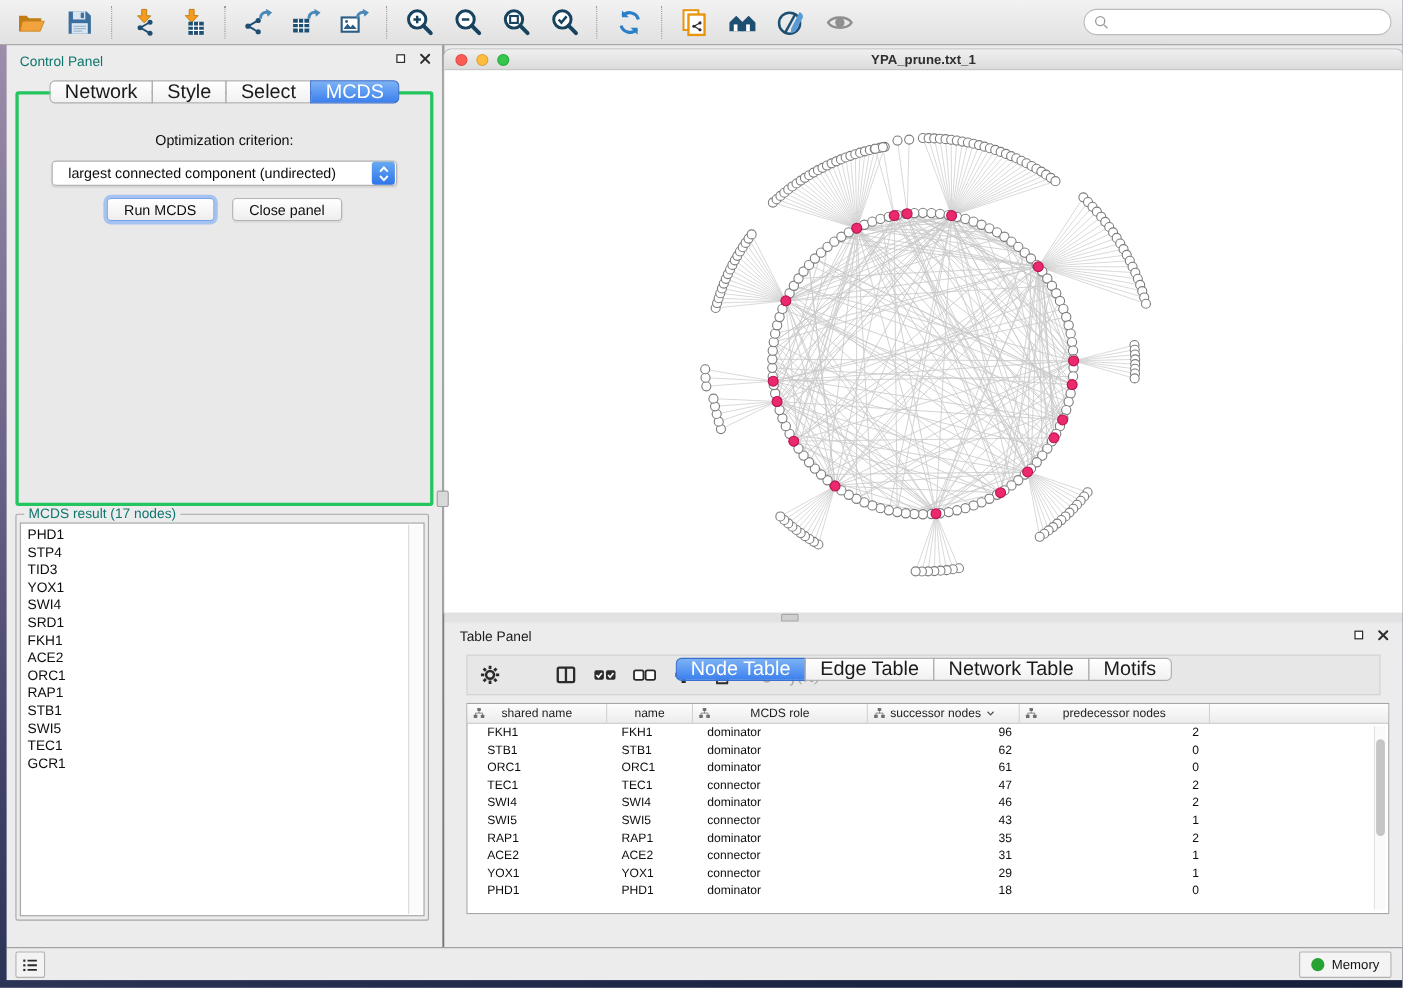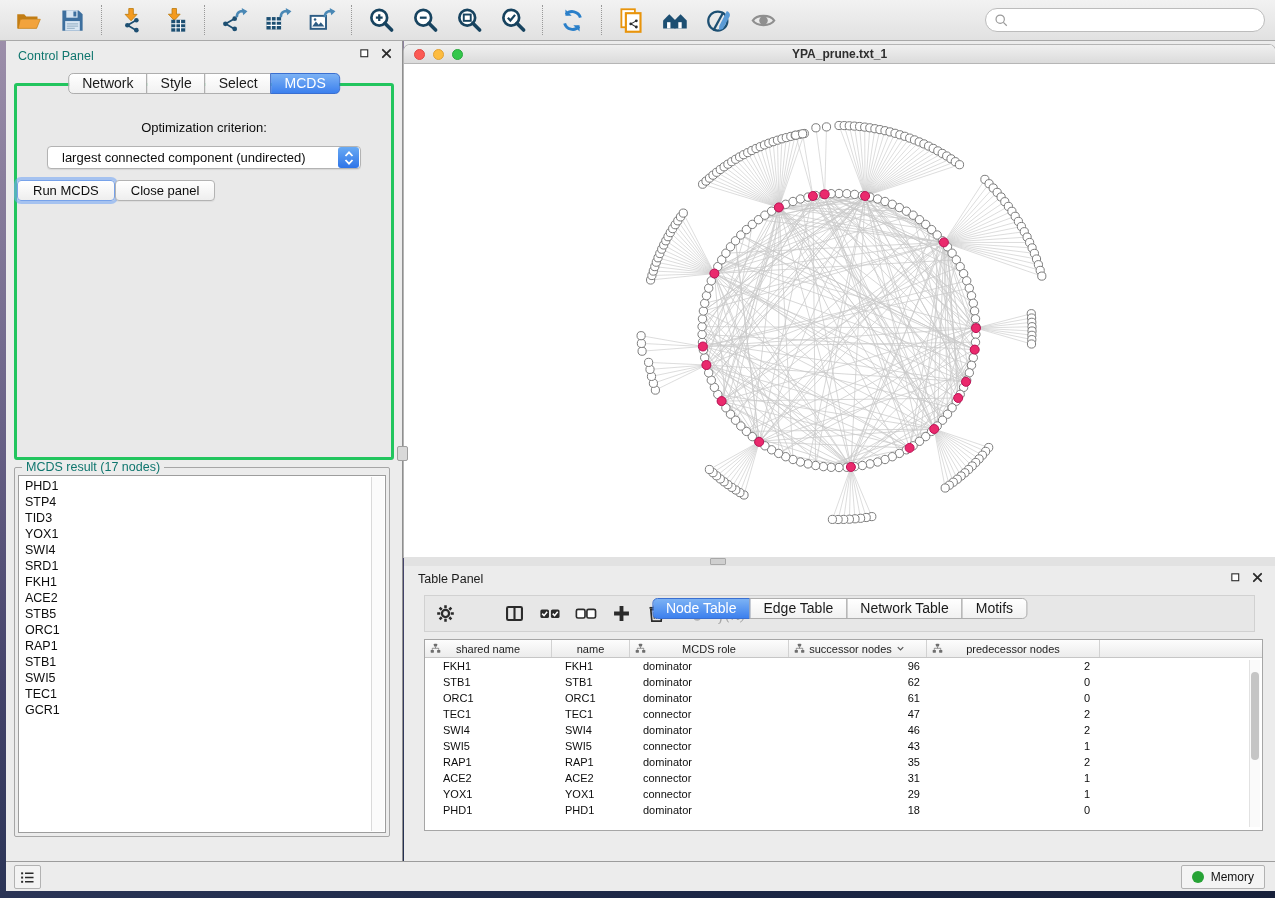--- a/index.html
+++ b/index.html
@@ -22,33 +22,33 @@
     border-radius:12px;display:flex;align-items:center;padding-left:7px}
   .tb-search input{border:none;outline:none;flex:1;height:20px;font-size:12px;background:transparent;
     font-family:"Liberation Sans",sans-serif}
   
   #control-panel{position:absolute;left:6px;top:41px;width:397px;height:820px;background:#ececec;
     border-right:1px solid #8f8f8f;font-size:12.5px;z-index:5}
   .cp-title{position:absolute;left:12px;top:8px;font-size:12.5px;color:#0f766e}
   .win-btns{position:absolute;right:10px;top:7px;display:flex;gap:11px;align-items:center}
   .seg-tabs{position:absolute;top:32px;left:50%;transform:translateX(-50%);display:flex;z-index:3}
   .seg{height:21px;line-height:19px;padding:0 13px;background:linear-gradient(#ffffff,#f1f1f1);
-    border:1px solid #aeaeae;margin-left:-1px;font-size:14px;color:#1a1a1a;white-space:nowrap}
+    border:1px solid #aeaeae;margin-left:-1px;font-size:18px;color:#1a1a1a;white-space:nowrap}
   .seg:first-child{border-radius:5px 0 0 5px;margin-left:0}
   .seg:last-child{border-radius:0 5px 5px 0}
   .seg.active{background:linear-gradient(#7cb2f4,#3c80ee);color:#fff;border-color:#3a6fd0}
   .tab-pane{position:absolute;left:8px;right:8px;top:42px;height:377px;border:3px solid #22c55e;
     border-radius:3px;background:#e9e9e9}
   .opt-label{text-align:center;margin-top:34px;font-size:13px;color:#0d0d0d}
   .mac-select{margin:11px auto 0;width:314px;height:23px;background:#fff;border:1px solid #b3b3b3;
     border-radius:4px;display:flex;align-items:center;position:relative;box-shadow:0 1px 1px rgba(0,0,0,.08)}
   .mac-select-text{flex:1;padding-left:14px;font-size:13px;color:#0d0d0d;white-space:nowrap;overflow:hidden}
   .mac-select-cap{width:21px;height:21px;margin-right:1px;border-radius:3px;
     background:linear-gradient(#69aaf3,#2e74e8);display:flex;align-items:center;justify-content:center}
-  .btn-row{display:flex;margin-top:11px}
+  .btn-row{display:flex;justify-content:center;gap:16px;margin-top:11px}
   .mac-btn{height:21px;padding:0 15px;font-size:13px;color:#0d0d0d;border:1px solid #b3b3b3;border-radius:4px;
     background:linear-gradient(#ffffff,#eeeeee);box-shadow:0 1px 1px rgba(0,0,0,.06)}
   .mac-btn.focused{box-shadow:0 0 0 3px rgba(120,168,245,.6);border-color:#77a2e9}
   .result-box{position:absolute;left:8px;right:12px;top:426px;height:370px;border:1px solid #a6a6a6;border-radius:2px}
   .result-legend{position:absolute;top:-8px;left:7px;background:#ececec;padding:0 4px;font-size:12.5px;color:#0f766e}
   .mcds-list{position:absolute;left:3px;right:3px;top:7px;bottom:3px;background:#fff;border:1px solid #9d9d9d;overflow:hidden}
   .mcds-scroll{position:absolute;top:1px;bottom:1px;right:1px;width:13px;background:#fbfbfb;border-left:1px solid #dadada}
   .mcds-items{padding-top:2px}
   .mcds-item{height:16px;line-height:16px;padding-left:6px;font-size:12.5px;color:#0d0d0d}
   .v-handle{position:absolute;right:-6px;top:405px;width:11px;height:15px;background:#d9d9d9;
@@ -314,21 +314,20 @@
     <div class="mcds-list">
       <div class="mcds-items" id="mcds-items">
           <div class="mcds-item">PHD1</div>
           <div class="mcds-item">STP4</div>
           <div class="mcds-item">TID3</div>
           <div class="mcds-item">YOX1</div>
           <div class="mcds-item">SWI4</div>
           <div class="mcds-item">SRD1</div>
           <div class="mcds-item">FKH1</div>
           <div class="mcds-item">ACE2</div>
-          <div class="mcds-item">STB5</div>
           <div class="mcds-item">ORC1</div>
           <div class="mcds-item">RAP1</div>
           <div class="mcds-item">STB1</div>
           <div class="mcds-item">SWI5</div>
           <div class="mcds-item">TEC1</div>
           <div class="mcds-item">GCR1</div>
         </div>
       <div class="mcds-scroll"></div>
     </div>
   </div>

